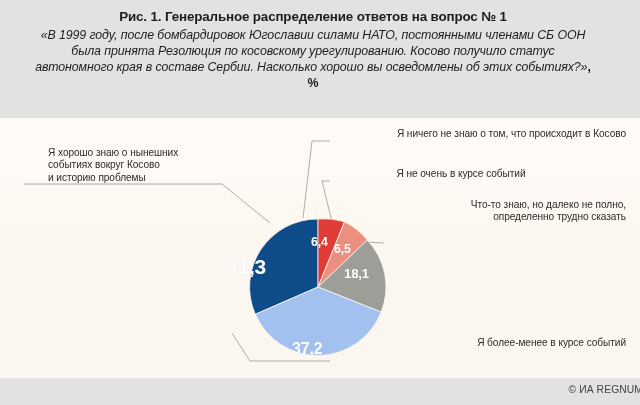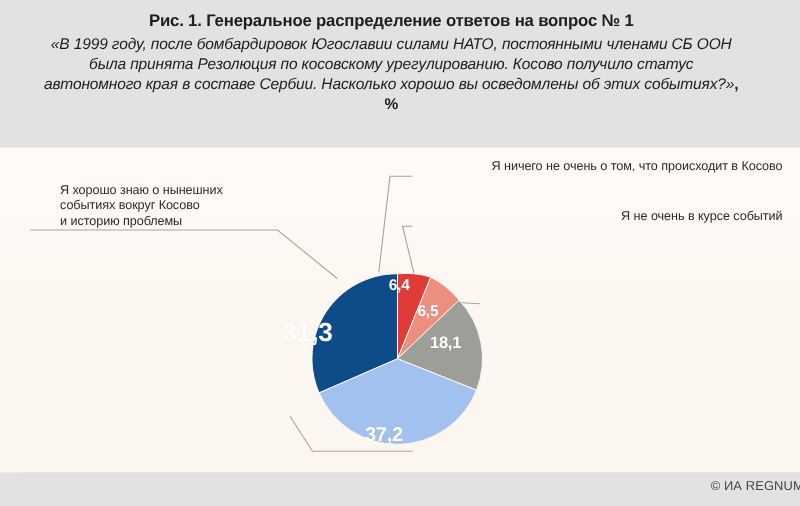--- a/index.html
+++ b/index.html
@@ -72,33 +72,33 @@
   .callout {
     position: absolute;
     font-size: 10.1px;
     color: #2b2b29;
     line-height: 12.4px;
     letter-spacing: -0.05px;
     white-space: pre-line;
   }
   #callout-left  { left: 24px;  top: 29px;  width: 190px; text-align: left; margin-left: 24px; }
   #callout-1 { right: 14px; top: 10px;  width: 330px; text-align: right; }
-  #callout-2 { right: 14px; top: 50px;  width: 330px; text-align: right; }
+  #callout-2 { right: 14px; top: 50px;  width: 330px; text-align: center; }
   #callout-3 { right: 14px; top: 81px;  width: 300px; text-align: right; }
   #callout-4 { right: 14px; top: 219px; width: 300px; text-align: right; }
 
   .slice-value {
     position: absolute;
     color: #ffffff;
     font-weight: bold;
     letter-spacing: -0.2px;
     text-shadow: 0 0 1px rgba(0,0,0,0.12);
   }
   #value-0 { left: 226px; top: 137px; font-size: 21px; }  
-  #value-1 { left: 311px; top: 103px; font-size: 12.4px; text-align: center; }  
+  #value-1 { left: 311px; top: 117px; font-size: 12.4px; text-align: center; }  
   #value-2 { left: 334px; top: 124px; font-size: 12.4px; }  
   #value-3 { left: 344px; top: 148px; font-size: 13.2px; }  
   #value-4 { left: 292px; top: 222px; font-size: 16px; }  
 
   
   #footer-band {
     position: absolute;
     left: 0; top: 378px;
     width: 640px;
     height: 27px;
@@ -158,21 +158,24 @@
 
     <div class="slice-value" id="value-0">31,3</div>
     <div class="slice-value" id="value-1">6,4</div>
     <div class="slice-value" id="value-2">6,5</div>
     <div class="slice-value" id="value-3">18,1</div>
     <div class="slice-value" id="value-4">37,2</div>
 
     <div class="callout" id="callout-left">Я хорошо знаю о нынешних
 событиях вокруг Косово
 и историю проблемы</div>
-    <div class="callout" id="callout-1">Я ничего не очень о том, что происходит в Косово</div>
+    <div class="callout" id="callout-1">Я ничего не знаю о том, что происходит в Косово</div>
     <div class="callout" id="callout-2">Я не очень в курсе событий</div>
+    <div class="callout" id="callout-3">Что-то знаю, но далеко не полно,
+определенно трудно сказать</div>
+    <div class="callout" id="callout-4">Я более-менее в курсе событий</div>
   </div>
 
   <div id="footer-band">
     <div id="credit">© ИА REGNUM</div>
   </div>
 
 </div>
 
 </body></html>

